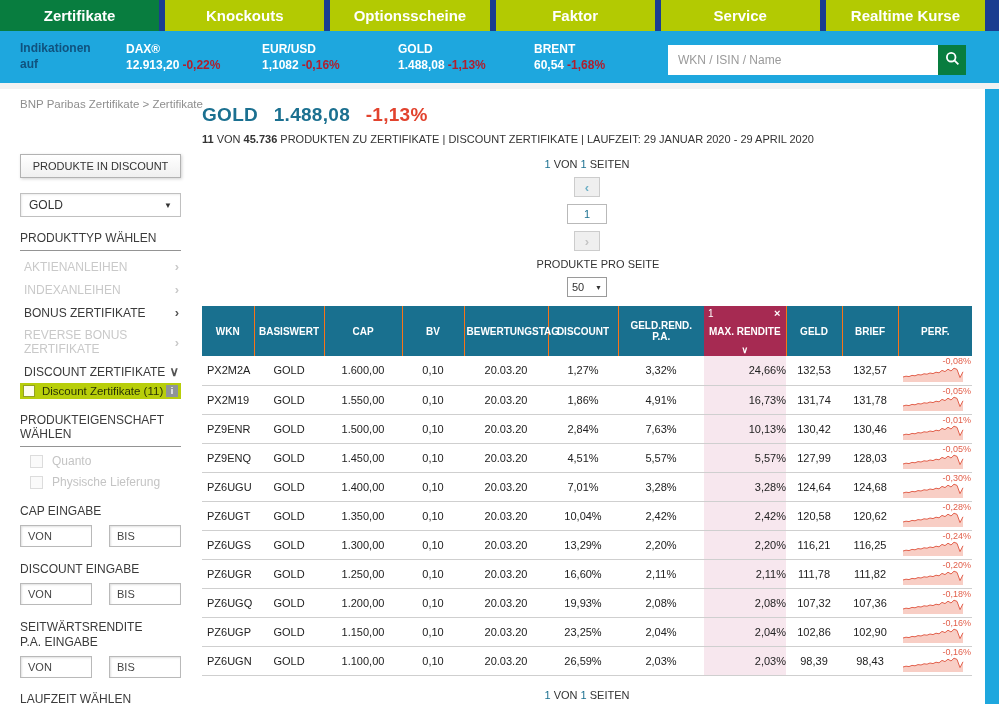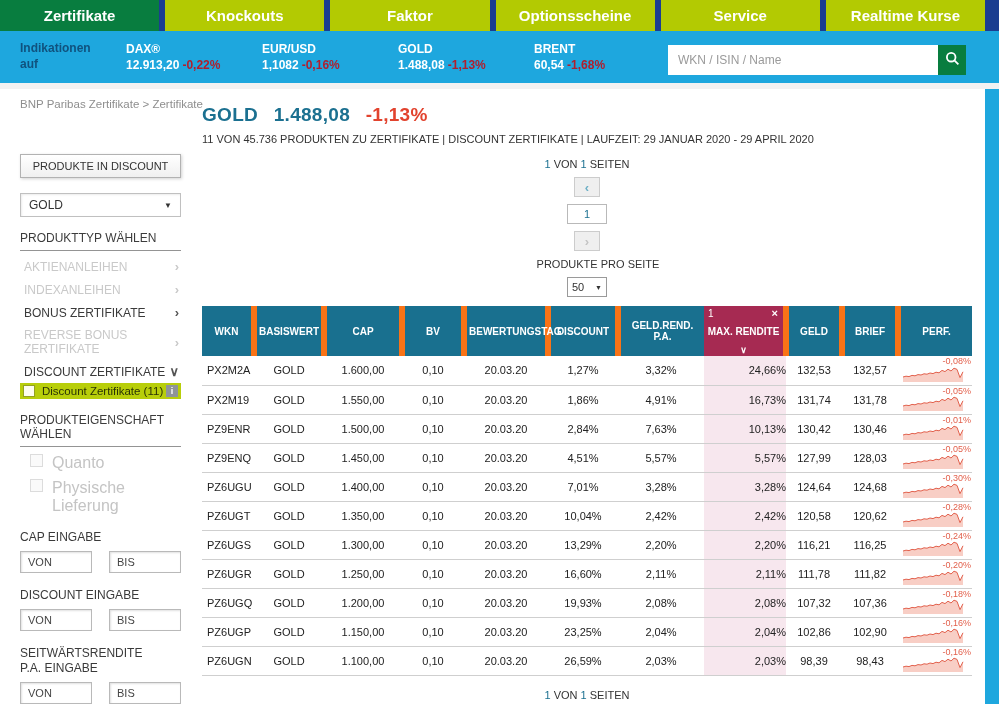--- a/index.html
+++ b/index.html
@@ -52,54 +52,54 @@
   .ptype{display:flex;justify-content:space-between;align-items:center;padding:4px 2px 4px 4px;
        font-size:12px;color:#3a3a3a;cursor:pointer;}
   .ptype.disabled{color:#c9c9c9;cursor:default;}
   .ptype .chev{color:#555;font-weight:bold;font-size:13px;}
   .active-filter{background:var(--lime-hl);display:flex;align-items:flex-start;padding:2px 3px;
        font-size:11.5px;color:#2a3305;cursor:pointer;}
   .active-filter .lbl{flex:1;margin-left:7px;}
   .cbx{width:12px;height:12px;background:#fdfdee;border:1px solid #93a122;flex:none;}
   .info-icon{width:12px;height:12px;background:#8f9499;color:#fff;font-size:9px;font-weight:bold;
        display:flex;align-items:center;justify-content:center;flex:none;}
-  .prop-row{display:flex;align-items:flex-start;gap:9px;margin:7px 0 0 10px;font-size:16px;color:#c4c4c4;}
+  .prop-row{display:flex;align-items:flex-end;gap:9px;margin:7px 0 0 10px;font-size:12px;color:#c4c4c4;}
   .cbx-dis{width:13px;height:13px;background:#fafafa;border:1px solid #dcdcdc;flex:none;}
   .range-label{margin-top:15px;font-size:12px;color:#3a3a3a;line-height:1.25;}
   .range-inputs{display:flex;justify-content:space-between;margin-top:6px;}
   .range-input{width:72px;height:22px;border:1px solid #b9b9b9;font-size:11px;color:#444;
        padding-left:7px;box-shadow:inset 1px 1px 2px rgba(0,0,0,.12);outline:none;
        font-family:"Liberation Sans",sans-serif;}
   .range-input::placeholder{color:#444;}
 
   
   .main{position:absolute;left:202px;top:104px;width:770px;}
   .instrument{font-size:19px;letter-spacing:.3px;color:var(--teal);font-weight:bold;}
   .instrument .chg{color:var(--red);margin-left:10px;}
   .instrument .prc{margin-left:10px;}
   .summary{margin-top:7px;font-size:11px;color:#333;}
-  .summary b{font-weight:normal;}
+  .summary b{font-weight:bold;}
   .pagination{display:flex;justify-content:flex-end;align-items:center;gap:7px;font-size:11px;
        color:#333;margin-top:13px;flex-direction:column;}
   .pagination .num{color:var(--teal);}
   .pg-arrow{width:26px;height:20px;border:1px solid #ccc;background:#efefef;display:flex;
        align-items:center;justify-content:center;font-size:13px;font-weight:bold;cursor:pointer;}
   .pg-arrow.prev{color:#6db0c6;}
   .pg-arrow.next{color:#c3c3c3;}
   .pg-input{width:40px;height:20px;border:1px solid #b9b9b9;text-align:center;font-size:11px;
        color:var(--teal);font-family:"Liberation Sans",sans-serif;outline:none;}
   .per-page{margin-left:22px;text-align:right;}
   .pp-select{width:40px;height:20px;border:1px solid #9a9a9a;background:#fff;display:flex;
        align-items:center;justify-content:space-between;padding:0 4px;font-size:11px;color:#333;
        cursor:pointer;}
   .pp-select .select-arrow{font-size:7px;}
 
   table.products{margin-top:9px;width:770px;border-collapse:collapse;table-layout:fixed;}
   .products thead th{background:var(--header-teal);color:#fff;font-size:10px;font-weight:bold;
-       height:50px;text-align:center;vertical-align:middle;border-left:6px solid #f97316;
+       height:50px;text-align:center;vertical-align:middle;border-left:1px solid #f97316;
        padding:0 2px;cursor:pointer;}
   .products thead th:first-child{border-left:none;}
   .products thead th.hl{background:var(--crimson);position:relative;border-left:none;}
   .th-badge{position:absolute;top:2px;left:4px;font-size:10px;font-weight:normal;}
   .th-close{position:absolute;top:1px;right:5px;font-size:11px;font-weight:bold;cursor:pointer;}
   .th-chev{position:absolute;bottom:1px;left:0;width:100%;text-align:center;font-size:9px;}
   .products tbody td{height:29px;border-bottom:1px solid #cfcfcf;font-size:11px;color:#222;
        text-align:center;background:#fff;}
   .products tbody td.col-wkn{text-align:left;padding-left:5px;}
   .products tbody td.hl{background:var(--pink);text-align:right;}
@@ -108,22 +108,22 @@
   .sparksvg{position:absolute;left:4px;bottom:2px;}
 </style>
 </head>
 <body>
 
 <div class="page">
 
   <div class="topnav" id="topnav">
       <div class="tab active">Zertifikate</div>
       <div class="tab">Knockouts</div>
+      <div class="tab">Optionsscheine</div>
       <div class="tab">Faktor</div>
-      <div class="tab">Optionsscheine</div>
       <div class="tab">Service</div>
       <div class="tab">Realtime Kurse</div>
     </div>
 
   <div class="indices-bar">
     <div class="indic-label">
       <div>Indikationen</div>
       <div>auf</div>
     </div>
     <div class="indices" id="indices">

